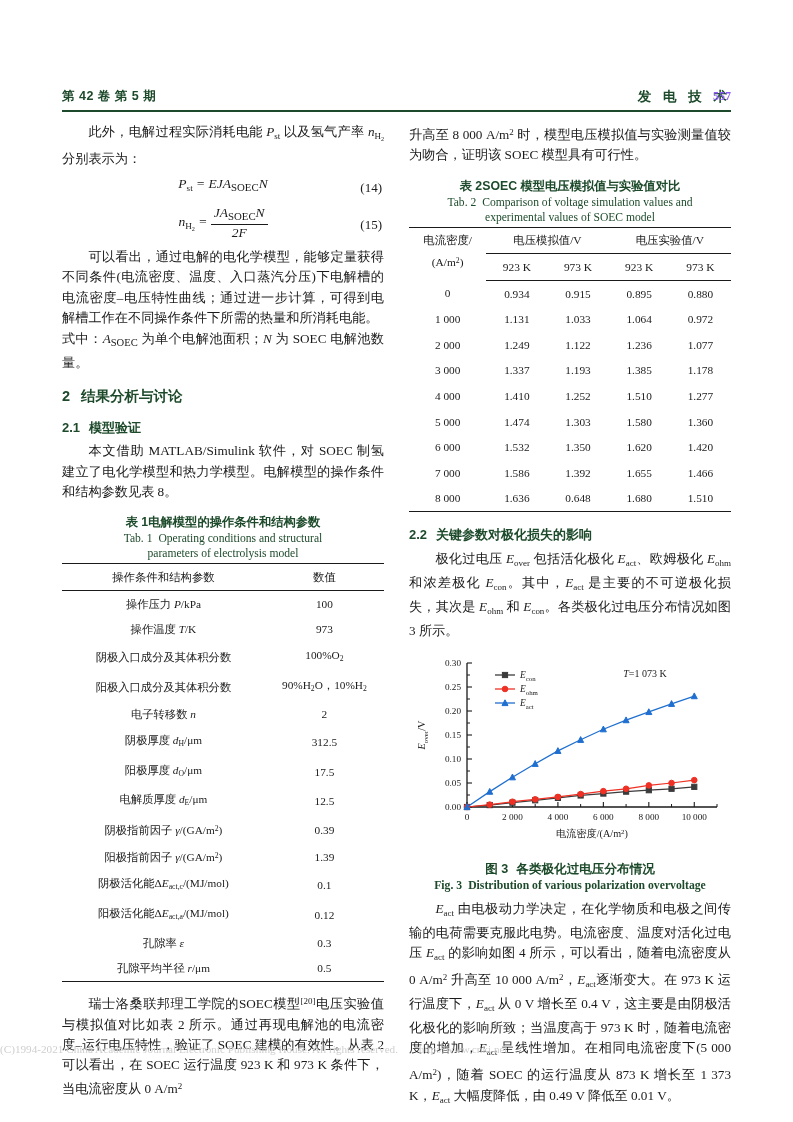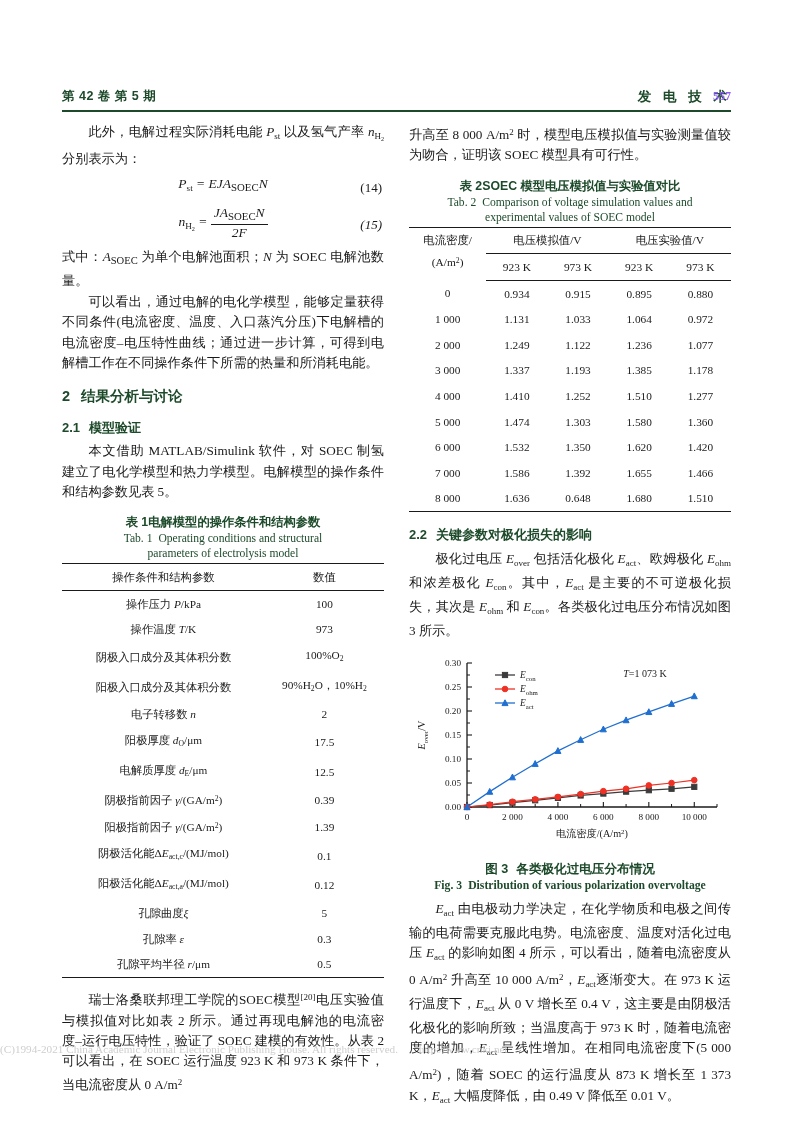--- a/index.html
+++ b/index.html
@@ -28,21 +28,21 @@
   .col.right{left:409px;}
 
   p.body{margin:0 0 0 0;text-indent:2em;}
   p.body.noind{text-indent:0;}
 
   
   .eqblock{margin:5px 0 4px 0;position:relative;}
   .eqrow{position:relative;height:26px;text-align:center;font-style:italic;font-size:13.5px;}
   .eqrow.tall{height:38px;}
   .eqnum{position:absolute;right:2px;top:4px;font-style:normal;font-size:13px;}
-  .eqnum.tall{top:10px;font-style:italic;}
+  .eqnum.tall{top:10px;}
   .frac{display:inline-block;vertical-align:middle;text-align:center;}
   .frac .num{display:block;padding:0 3px;border-bottom:1.1px solid #1a1a1a;line-height:15px;}
   .frac .den{display:block;line-height:16px;}
   sub{font-size:.68em;vertical-align:-.28em;font-style:normal;}
   sup{font-size:.68em;vertical-align:.45em;font-style:normal;}
   .sc{font-size:.8em;}
 
   
   h2.sec{font-family:"Liberation Sans",sans-serif;color:#1d4a2a;font-size:14.5px;
     font-weight:bold;margin:13px 0 7px 0;}
@@ -112,35 +112,35 @@
     </div>
 
     <div class="eqblock">
       <div class="eqrow tall">
         <i>n</i><sub>H<sub>2</sub></sub> =
         <span class="frac"><span class="num"><i>JA</i><sub class="sc">SOEC</sub><i>N</i></span><span class="den">2<i>F</i></span></span>
         <span class="eqnum tall">(15)</span>
       </div>
     </div>
 
+    <p class="body">可以看出，通过电解的电化学模型，能够定量获得不同条件(电流密度、温度、入口蒸汽分压)下电解槽的电流密度–电压特性曲线；通过进一步计算，可得到电解槽工作在不同操作条件下所需的热量和所消耗电能。</p>
+
     <p class="body noind">
       式中：<i>A</i><sub class="sc">SOEC</sub> 为单个电解池面积；<i>N</i> 为 SOEC 电解池数量。
     </p>
-
-    <p class="body">可以看出，通过电解的电化学模型，能够定量获得不同条件(电流密度、温度、入口蒸汽分压)下电解槽的电流密度–电压特性曲线；通过进一步计算，可得到电解槽工作在不同操作条件下所需的热量和所消耗电能。</p>
 
     <h2 class="sec">
       <span class="num">2</span><span>结果分析与讨论</span>
     </h2>
 
     <h3 class="sub">
       <span class="num">2.1</span><span>模型验证</span>
     </h3>
 
-    <p class="body">本文借助 MATLAB/Simulink 软件，对 SOEC 制氢建立了电化学模型和热力学模型。电解模型的操作条件和结构参数见表 5。</p>
+    <p class="body">本文借助 MATLAB/Simulink 软件，对 SOEC 制氢建立了电化学模型和热力学模型。电解模型的操作条件和结构参数见表 8。</p>
 
     <div class="tcap">
       <span class="cn">
         <span class="lbl">表 1</span><span>电解模型的操作条件和结构参数</span>
       </span>
       <span class="en">
         <span class="lbl">Tab. 1</span><span>Operating conditions and structural</span>
       </span>
       <span class="en">parameters of electrolysis model</span>
     </div>
@@ -167,20 +167,24 @@
         </tr>
         <tr>
           <td>阳极入口成分及其体积分数</td>
           <td>90%H<sub>2</sub>O，10%H<sub>2</sub></td>
         </tr>
         <tr>
           <td>电子转移数 <i>n</i></td>
           <td>2</td>
         </tr>
         <tr>
+          <td>阴极厚度 <i>d</i><sub>H</sub>/μm</td>
+          <td>312.5</td>
+        </tr>
+        <tr>
           <td>阳极厚度 <i>d</i><sub>O</sub>/μm</td>
           <td>17.5</td>
         </tr>
         <tr>
           <td>电解质厚度 <i>d</i><sub>E</sub>/μm</td>
           <td>12.5</td>
         </tr>
         <tr>
           <td>阴极指前因子 <i>γ</i>/(GA/m<sup>2</sup>)</td>
           <td>0.39</td>
@@ -189,24 +193,20 @@
           <td>阳极指前因子 <i>γ</i>/(GA/m<sup>2</sup>)</td>
           <td>1.39</td>
         </tr>
         <tr>
           <td>阴极活化能Δ<i>E</i><sub>act,c</sub>/(MJ/mol)</td>
           <td>0.1</td>
         </tr>
         <tr>
           <td>阳极活化能Δ<i>E</i><sub>act,a</sub>/(MJ/mol)</td>
           <td>0.12</td>
-        </tr>
-        <tr>
-          <td>孔隙曲度<i>ξ</i></td>
-          <td>5</td>
         </tr>
         <tr>
           <td>孔隙率 <i>ε</i></td>
           <td>0.3</td>
         </tr>
         <tr>
           <td class="trule-bot">孔隙平均半径 <i>r</i>/μm</td>
           <td class="trule-bot">0.5</td>
         </tr>
       </tbody>

